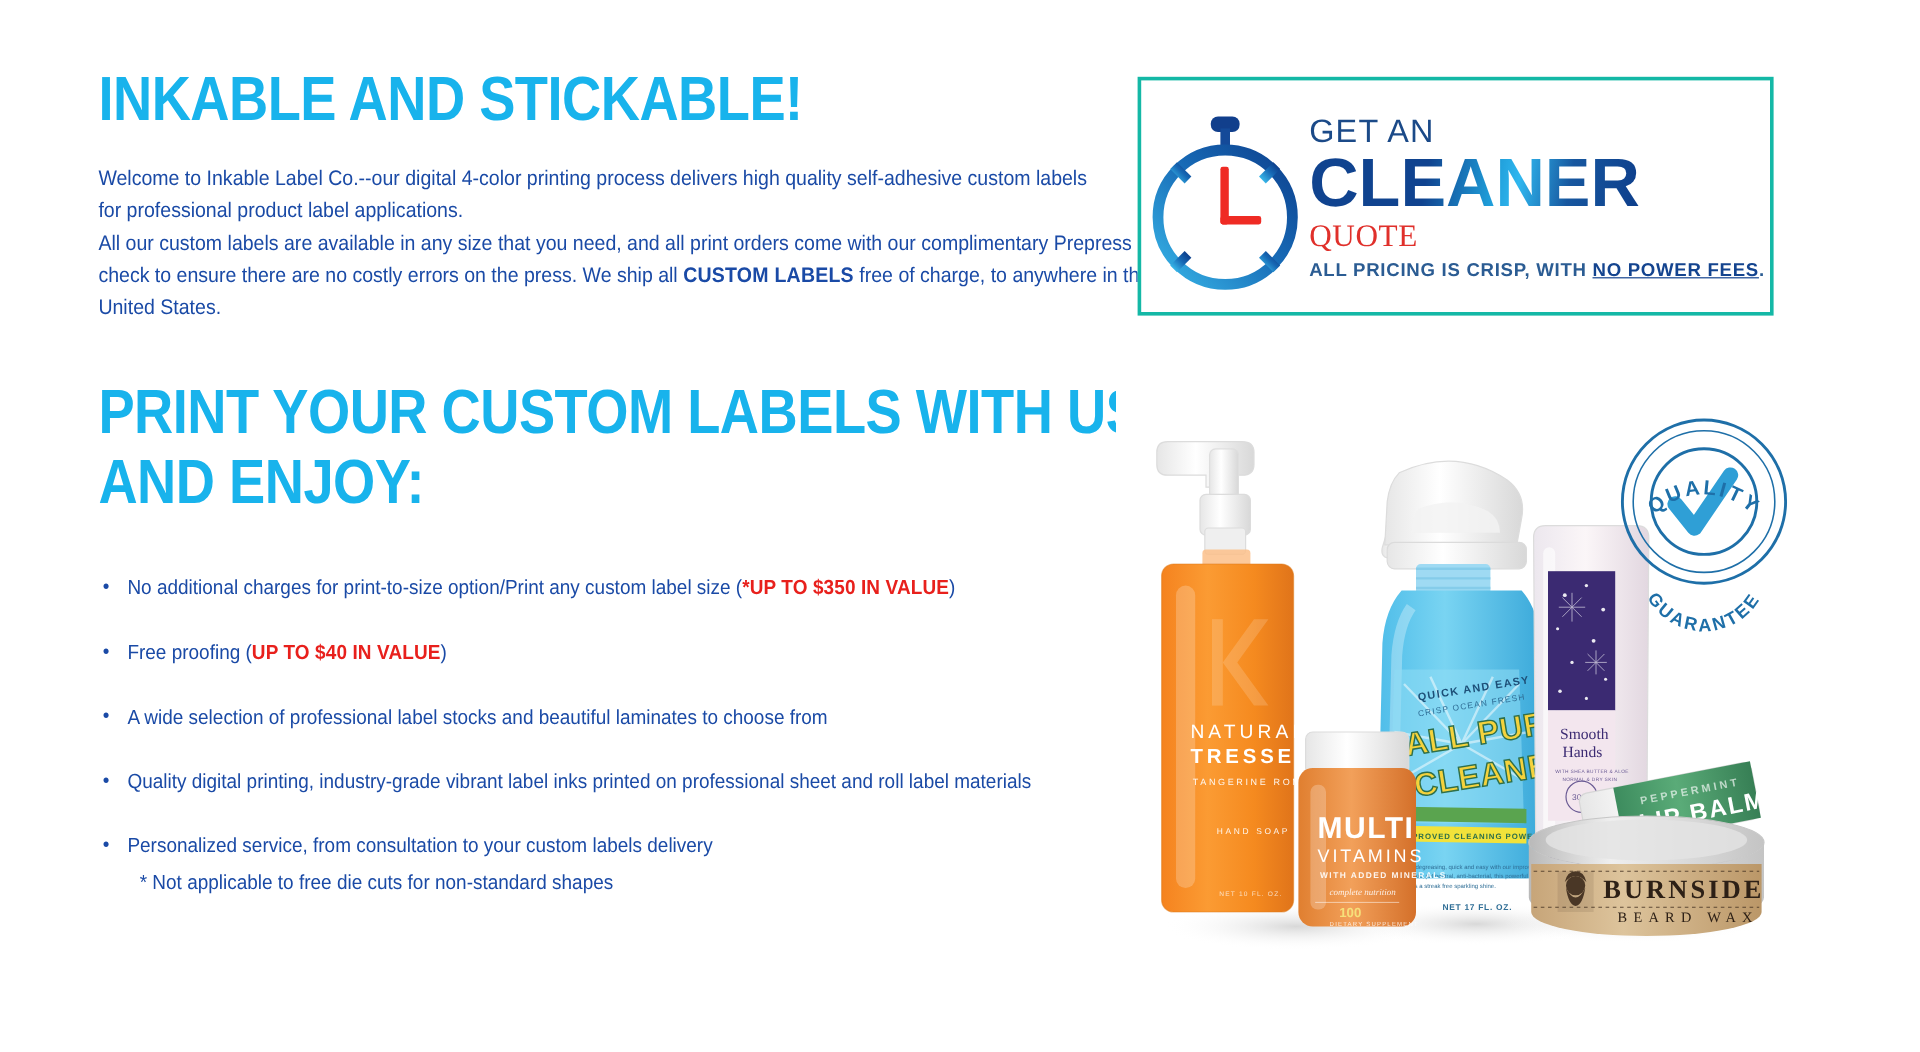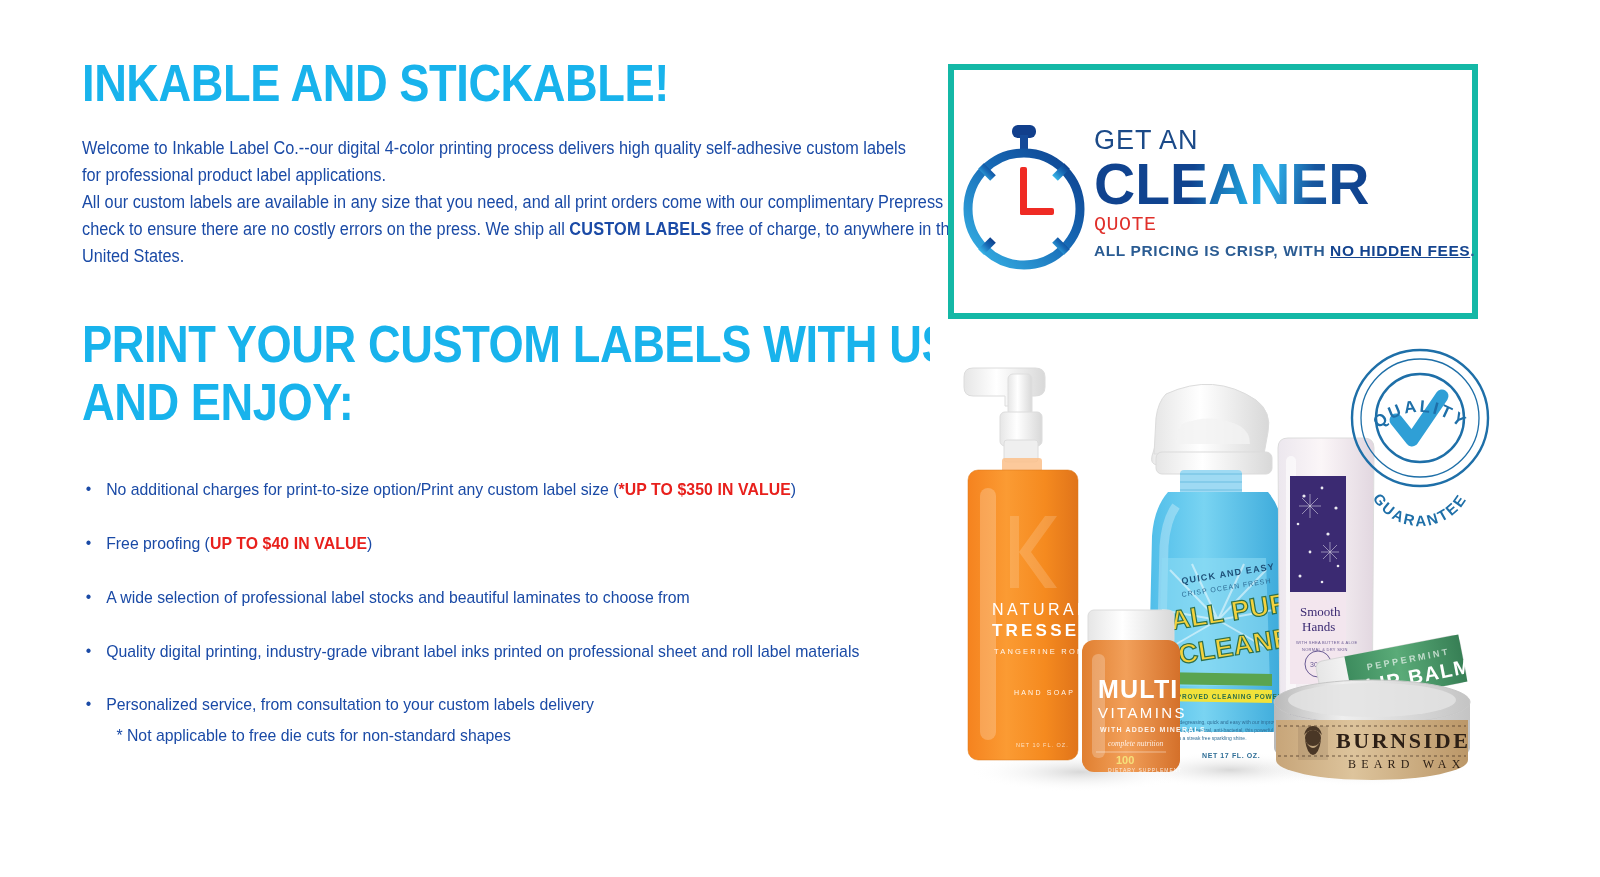--- a/index.html
+++ b/index.html
@@ -93,23 +93,23 @@
     margin-top: 5px;
     margin-left: 11px;
     font-size: 17px;
     color: #1a4aa6;
   }
 
   
   .quote-banner {
     position: absolute;
     left: 948px; top: 64px;
-    width: 530px; height: 255px;
+    width: 530px; height: 199px;
     background: #ffffff;
-    border: 6px solid #14b8a6;
+    border: 3px solid #14b8a6;
     display: flex;
     align-items: center;
   }
   .clock-wrap {
     width: 172px;
     height: 100%;
     display: flex;
     align-items: center;
     justify-content: center;
     padding-top: 6px;
@@ -135,22 +135,22 @@
     letter-spacing: 0px;
     line-height: 1;
     margin-bottom: 1px;
     background: linear-gradient(100deg,#10438f 0%,#10438f 26%,#1e9ad6 40%,#2fb7ef 46%,#17579f 57%,#0e3f8c 72%,#0e3f8c 100%);
     -webkit-background-clip: text;
     background-clip: text;
     color: transparent;
     -webkit-text-fill-color: transparent;
   }
   .q-quote {
-    font-family: Liberation Mono, monospace;
-    font-size: 20px;
+    font-family: Liberation Serif, serif;
+    font-size: 26px;
     font-weight: 400;
     letter-spacing: 0.5px;
     color: #e0302b;
     line-height: 1.05;
     margin-bottom: 7px;
   }
   .q-tag {
     font-family: "Liberation Sans Narrow", "Liberation Sans", sans-serif;
     font-size: 15.5px;
     font-weight: 700;
@@ -238,21 +238,21 @@
 
         <rect x="66" y="48" width="7" height="48" fill="#ef2b24" rx="2"></rect>
         <rect x="66" y="89" width="34" height="7" fill="#ef2b24" rx="2"></rect>
       </svg>
     </div>
 
     <div class="quote-text">
       <div class="q-get">GET AN</div>
       <div class="q-instant">CLEANER</div>
       <div class="q-quote">QUOTE</div>
-      <div class="q-tag"><span>ALL PRICING IS CRISP, WITH </span><u>NO HIDDEN FEES</u><span>.</span></div>
+      <div class="q-tag"><span>ALL PRICING IS CRISP, WITH </span><u>NO POWER FEES</u><span>.</span></div>
     </div>
   </div>
 
   <div class="product-photo">
     <svg width="560" height="480" viewBox="0 0 560 480" aria-hidden="true">
       <defs>
         <linearGradient id="soapG" x1="0" y1="0" x2="1" y2="0">
           <stop offset="0%" stop-color="#f5831f"></stop>
           <stop offset="35%" stop-color="#fb9b33"></stop>
           <stop offset="70%" stop-color="#f58a1f"></stop>

